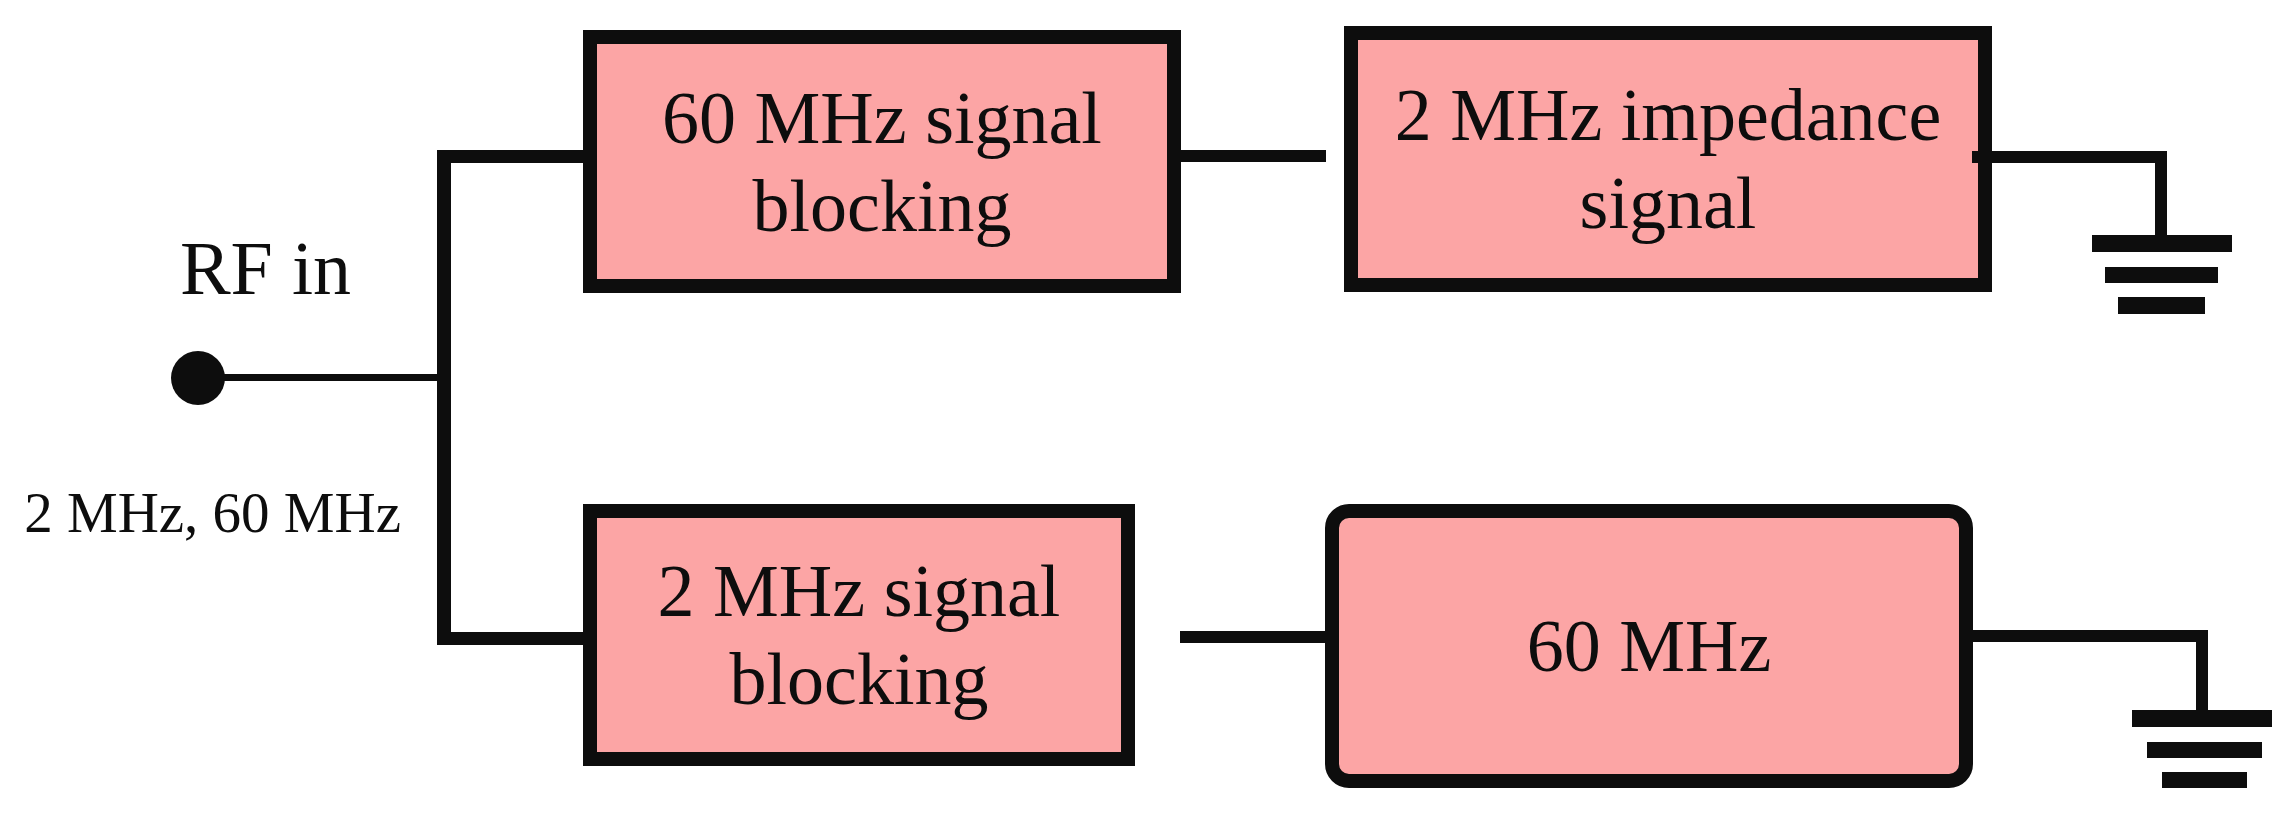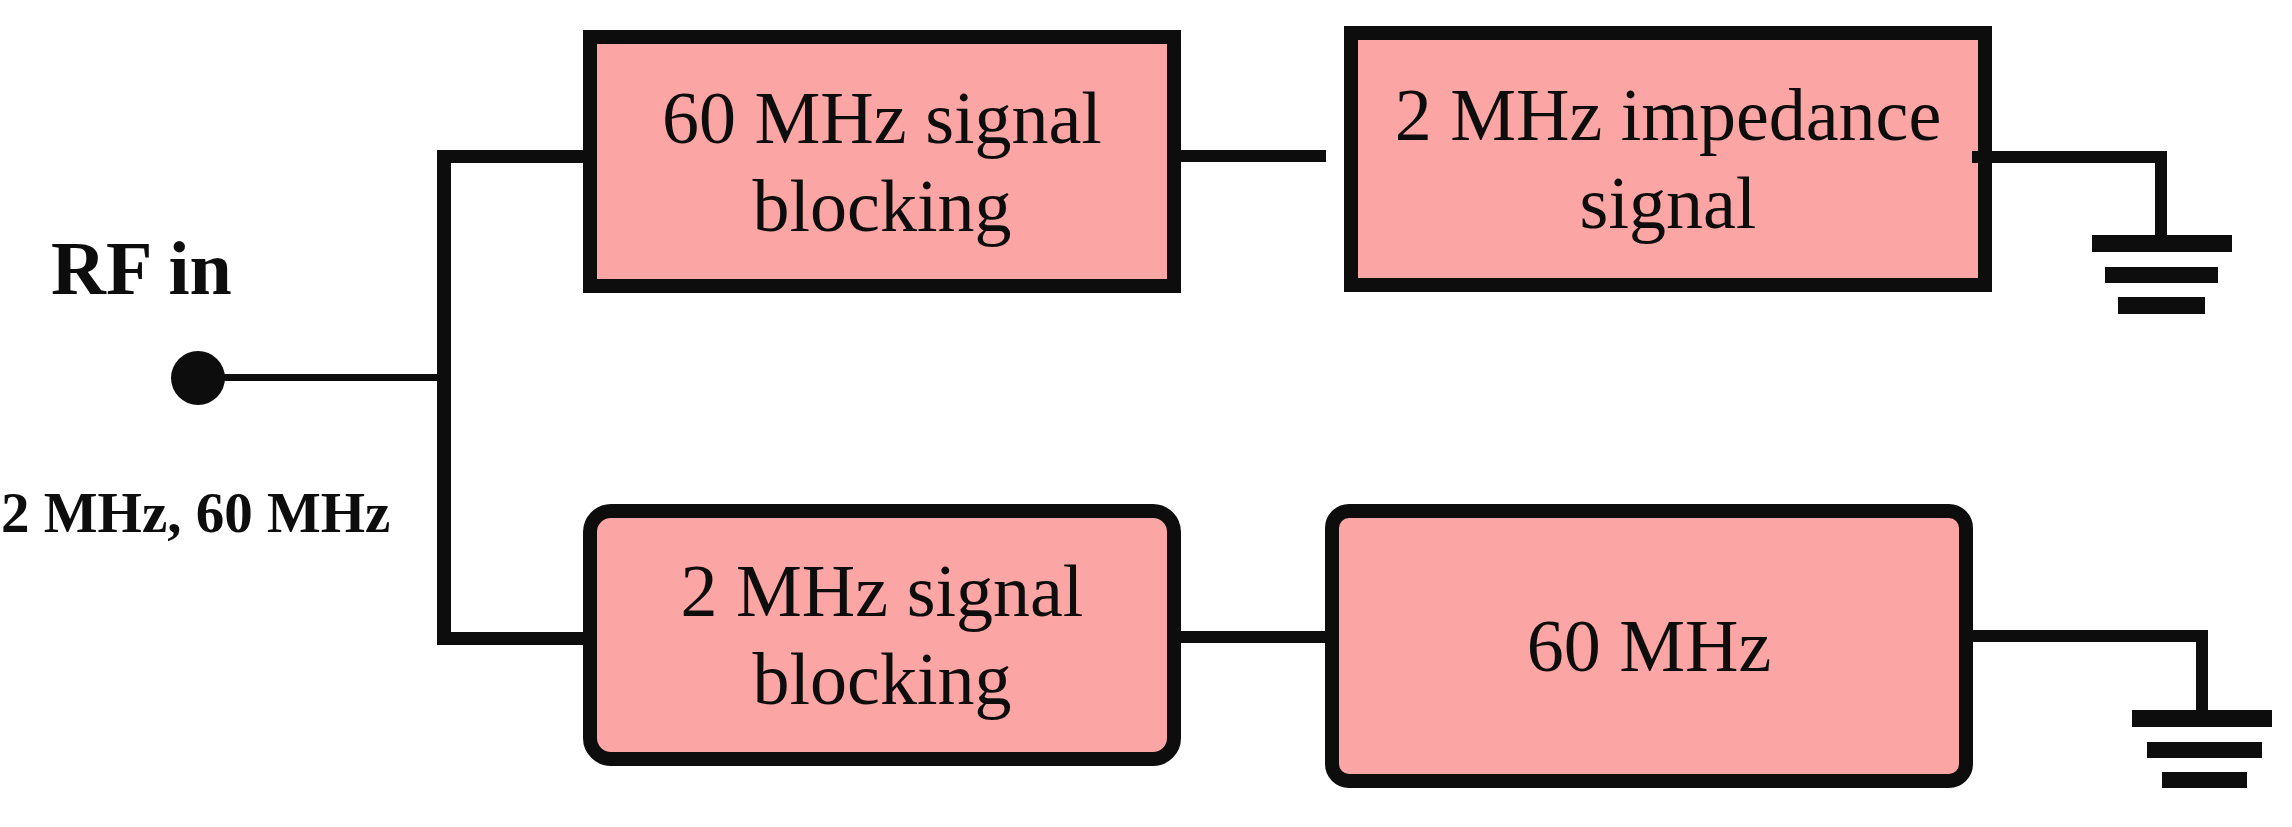--- a/index.html
+++ b/index.html
@@ -42,23 +42,22 @@
     position: absolute;
     width: 54px;
     height: 54px;
     border-radius: 50%;
     background: #0d0d0d;
   }
 
   
   .lbl {
     position: absolute;
-    text-align: left;
+    text-align: right;
     white-space: nowrap;
-    font-weight: bold;
   }
   .lbl-rf   { font-size: 76px; line-height: 76px; }
   .lbl-freq { font-size: 57px; line-height: 57px; }
 
   
   .gnd-bar { position: absolute; background: #0d0d0d; }
 </style>
 </head>
 <body>
 
@@ -92,21 +91,21 @@
 
   <div class="wire" style="left:1972px; top:151px; width:195px; height:12px;"></div>
   <div class="wire" style="left:2155px; top:151px; width:12px; height:92px;"></div>
 
   <div>
     <div class="gnd-bar" style="left:2092px; top:235px; width:140px; height:17px;"></div>
     <div class="gnd-bar" style="left:2105px; top:267px; width:113px; height:16px;"></div>
     <div class="gnd-bar" style="left:2118px; top:297px; width:87px; height:17px;"></div>
   </div>
 
-  <div class="block" style="left:583px; top:504px; width:598px; height:262px;border-radius:28px;">
+  <div class="block" style="left:583px; top:504px; width:552px; height:262px;">
     <span>2 MHz signal</span>
     <span>blocking</span>
   </div>
 
   <div class="wire" style="left:1180px; top:631px; width:146px; height:12px;"></div>
 
   <div class="block" style="left:1325px; top:504px; width:648px; height:284px;border-radius:24px;">
     <span>60 MHz</span>
   </div>
 

